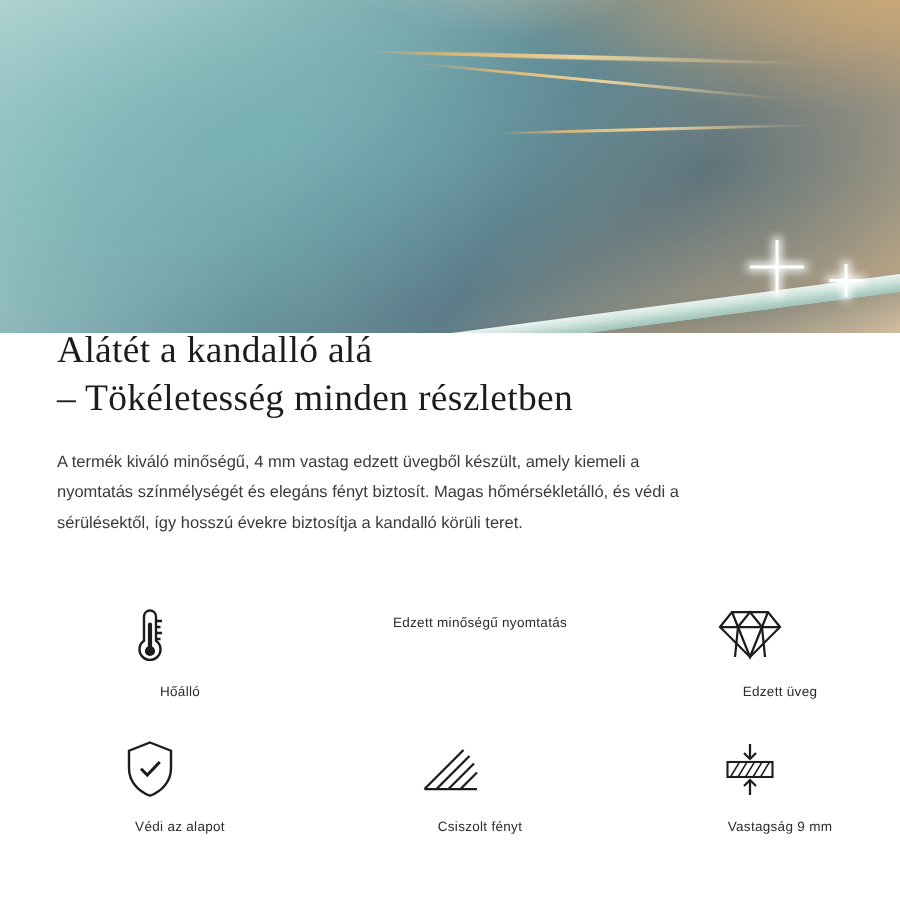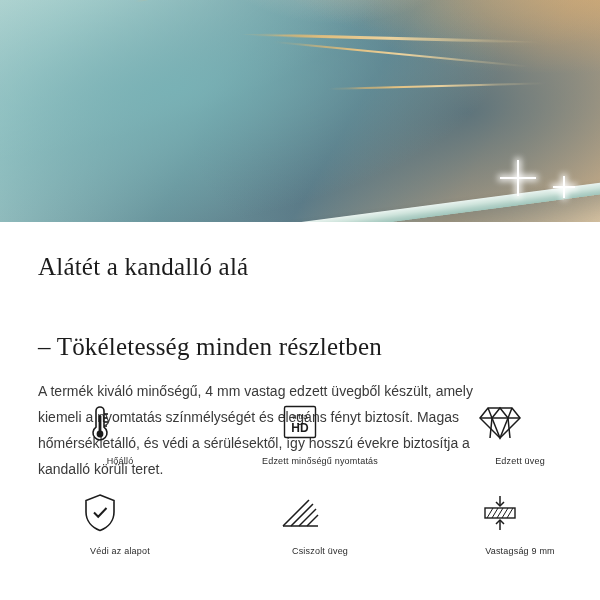--- a/index.html
+++ b/index.html
@@ -85,36 +85,36 @@
     box-shadow: 0 0 6px 2px rgba(255,255,255,0.9);
   }
   .sparkle::before { left: 50%; top: 0; width: 2px; height: 100%; transform: translateX(-50%); }
   .sparkle::after  { top: 50%; left: 0; height: 2px; width: 100%; transform: translateY(-50%); }
   .sp1 { left: 500px; top: 160px; }
   .sp2 { left: 553px; top: 176px; width: 22px; height: 22px; }
 
   
   .content {
     position: absolute;
-    left: 0; top: 237px;
+    left: 0; top: 204px;
     width: 514px;
   }
   .headline {
     font-family: "Liberation Serif", serif;
     font-size: 25px;
     line-height: 1.28;
     color: #1c1c1c;
     font-weight: 400;
     padding: 14px 38px 0 38px;
     letter-spacing: 0.2px;
   }
-  .headline .l2 { display: block; margin-top: 48px; }
+  .headline .l2 { display: block; }
   .body-copy {
     padding: 16px 38px 0 38px;
-    font-size: 14px;
+    font-size: 11px;
     line-height: 1.85;
     color: #3a3a3a;
   }
 
   
   .features {
     position: absolute;
     left: 0; top: 392px;
     width: 600px;
     display: grid;
@@ -182,27 +182,20 @@
           <line x1="18" y1="11" x2="22" y2="11"></line>
           <line x1="18" y1="15" x2="21" y2="15"></line>
           <line x1="18" y1="19" x2="22" y2="19"></line>
           <line x1="18" y1="23" x2="21" y2="23"></line>
         </svg>
       </div>
       <div class="feature-label">Hőálló</div>
     </div>
 
     <div class="feature">
-      <div class="feature-icon">
-        <svg width="40" height="38" viewBox="0 0 40 38">
-          <rect x="4.5" y="2.5" width="31" height="31" rx="1.5" fill="none" stroke="#1c1c1c" stroke-width="1.4"></rect>
-          <text x="20" y="15" text-anchor="middle" font-family="Liberation Sans, sans-serif" font-size="8" fill="#1c1c1c">ultra</text>
-          <text x="20" y="28" text-anchor="middle" font-family="Liberation Sans, sans-serif" font-size="12" font-weight="bold" fill="#1c1c1c">HD</text>
-        </svg>
-      </div>
       <div class="feature-label">Edzett minőségű nyomtatás</div>
     </div>
 
     <div class="feature">
       <div class="feature-icon">
         <svg width="42" height="36" viewBox="0 0 42 36" fill="none" stroke="#1c1c1c" stroke-width="1.5">
           <path d="M9 3h24l8 10-20 20L1 13 9 3z"></path>
           <path d="M1 13h40"></path>
           <path d="M9 3l4 10-2 20"></path>
           <path d="M33 3l-4 10 2 20"></path>
@@ -226,21 +219,21 @@
     <div class="feature">
       <div class="feature-icon">
         <svg width="42" height="34" viewBox="0 0 42 34" fill="none" stroke="#1c1c1c" stroke-width="1.5">
           <path d="M4 30 L30 4"></path>
           <path d="M12 30 L34 8"></path>
           <path d="M20 30 L37 13"></path>
           <path d="M28 30 L39 19"></path>
           <path d="M4 30 H39"></path>
         </svg>
       </div>
-      <div class="feature-label">Csiszolt üveg</div>
+      <div class="feature-label">Csiszolt fényt</div>
     </div>
 
     <div class="feature">
       <div class="feature-icon">
         <svg width="44" height="38" viewBox="0 0 44 38" fill="none" stroke="#1c1c1c" stroke-width="1.5">
           <path d="M22 2v9"></path>
           <path d="M18 8l4 4 4-4"></path>
           <path d="M22 36v-9"></path>
           <path d="M18 30l4-4 4 4"></path>
           <rect x="7" y="14" width="30" height="10" fill="none" stroke="#1c1c1c" stroke-width="1.4"></rect>

